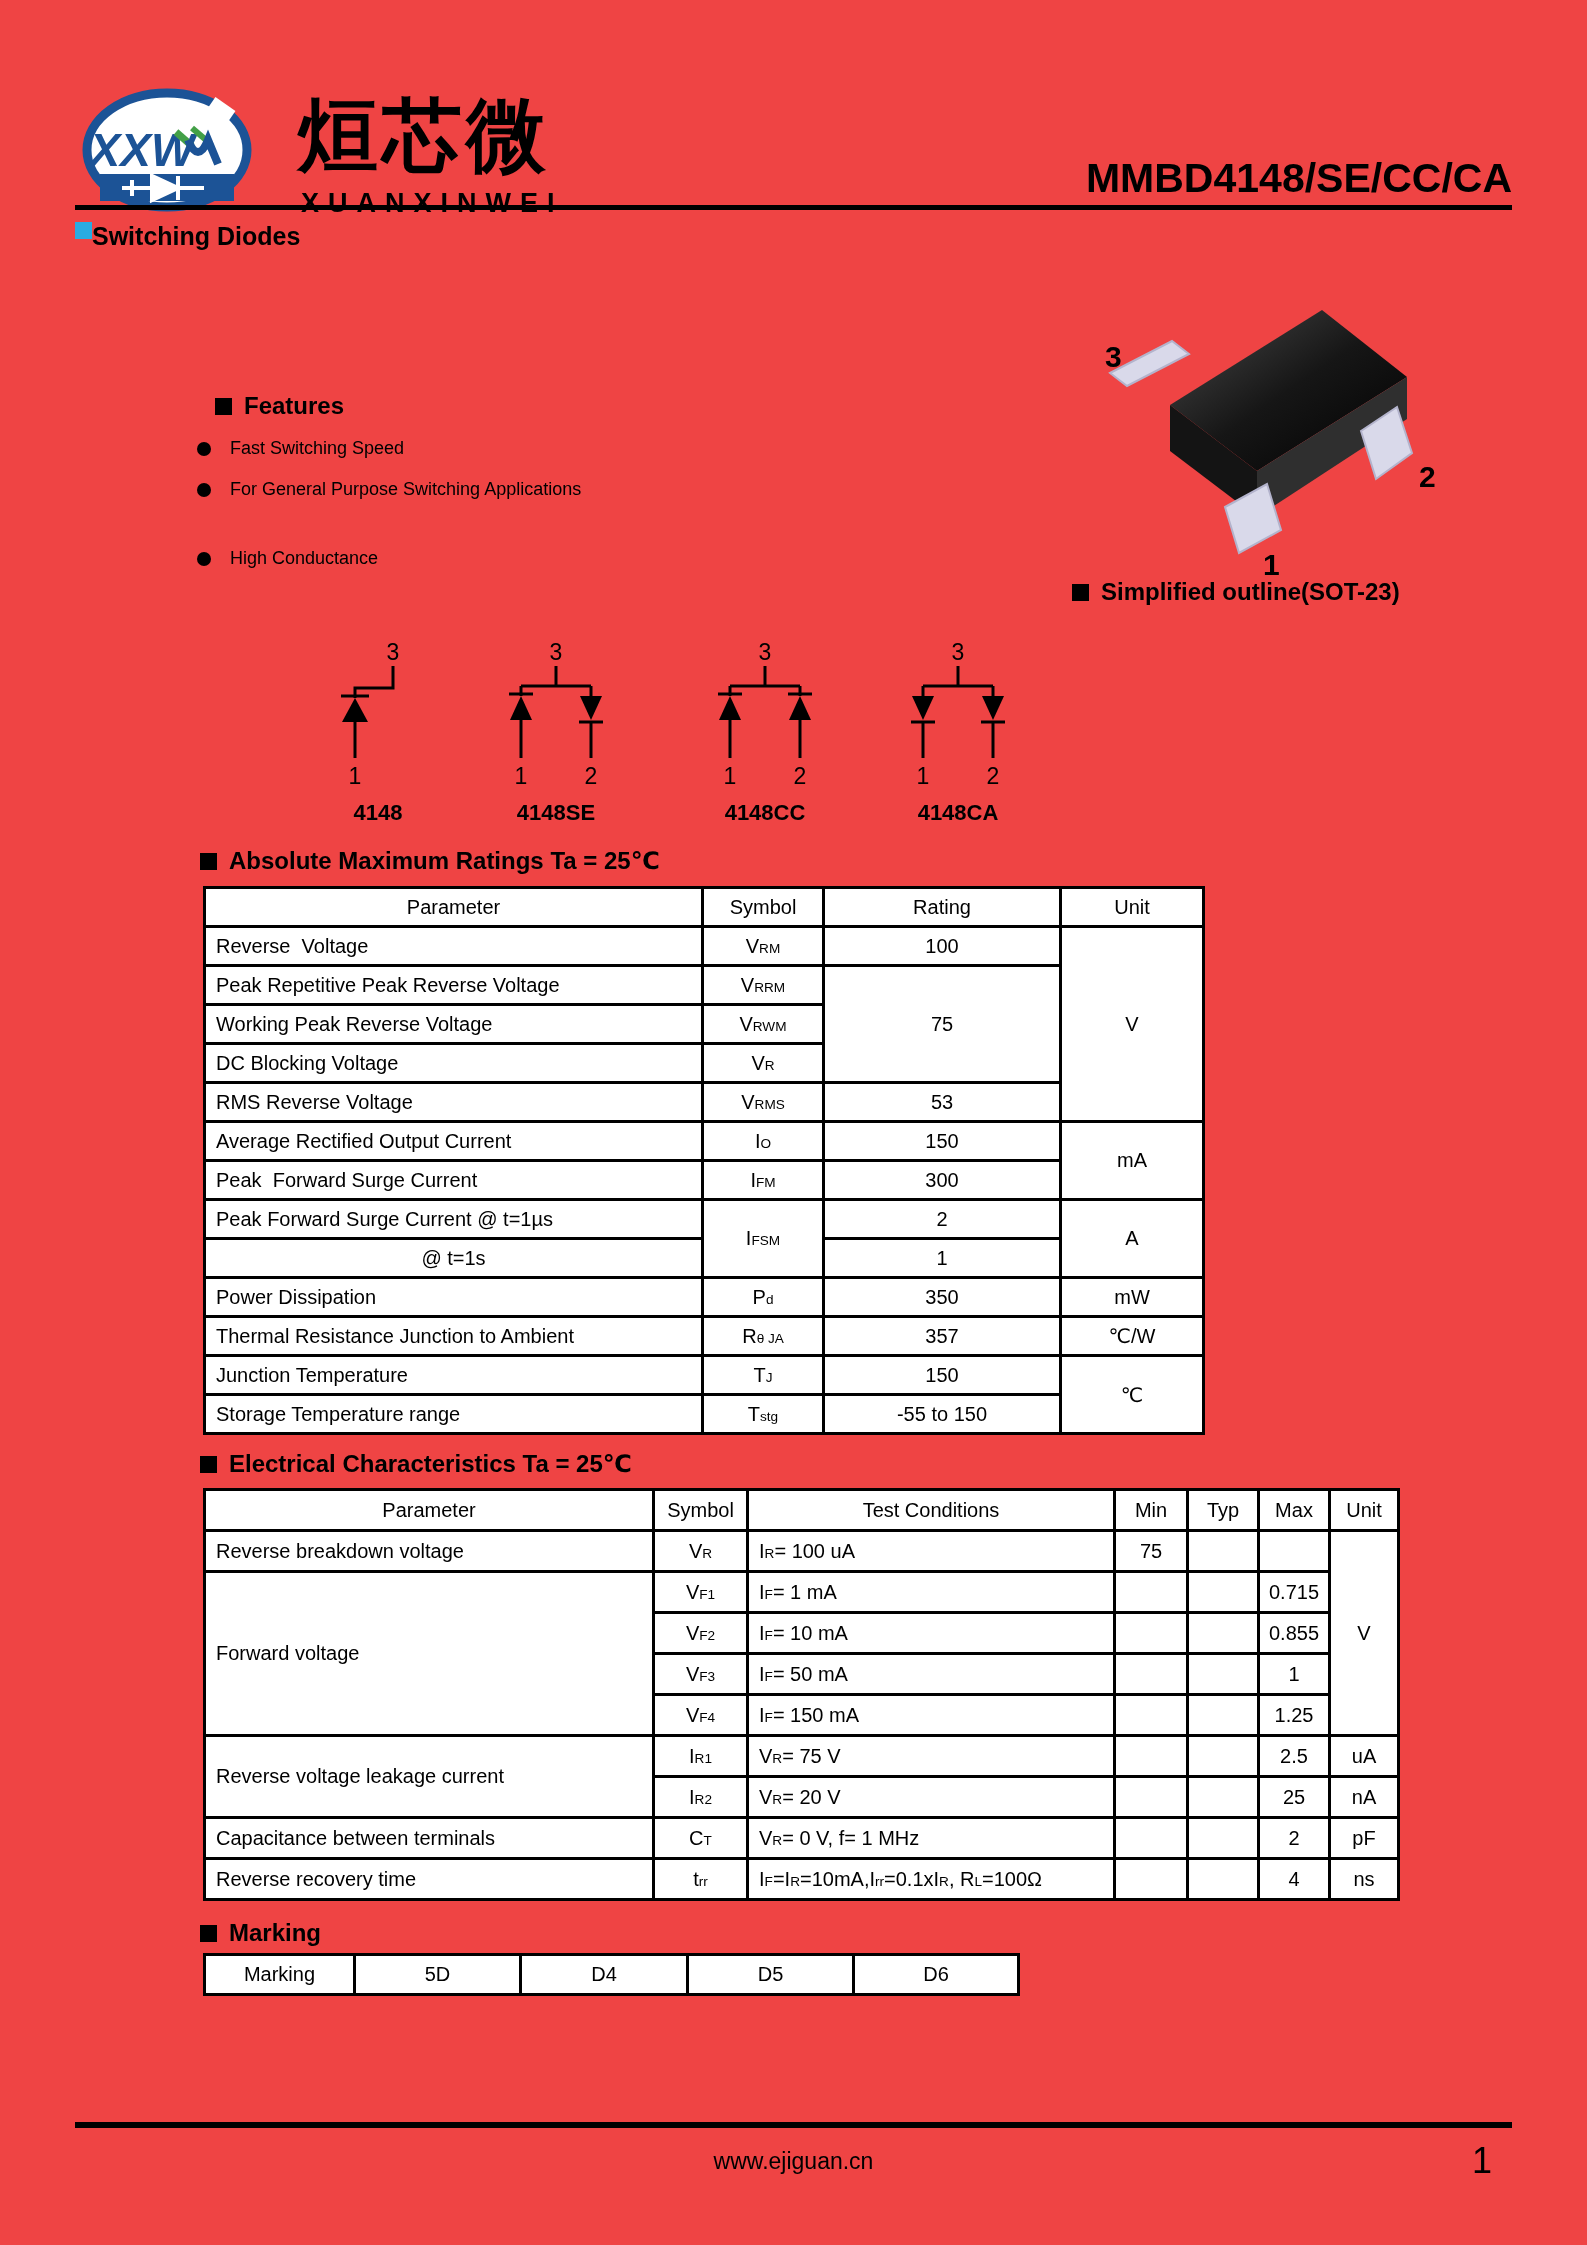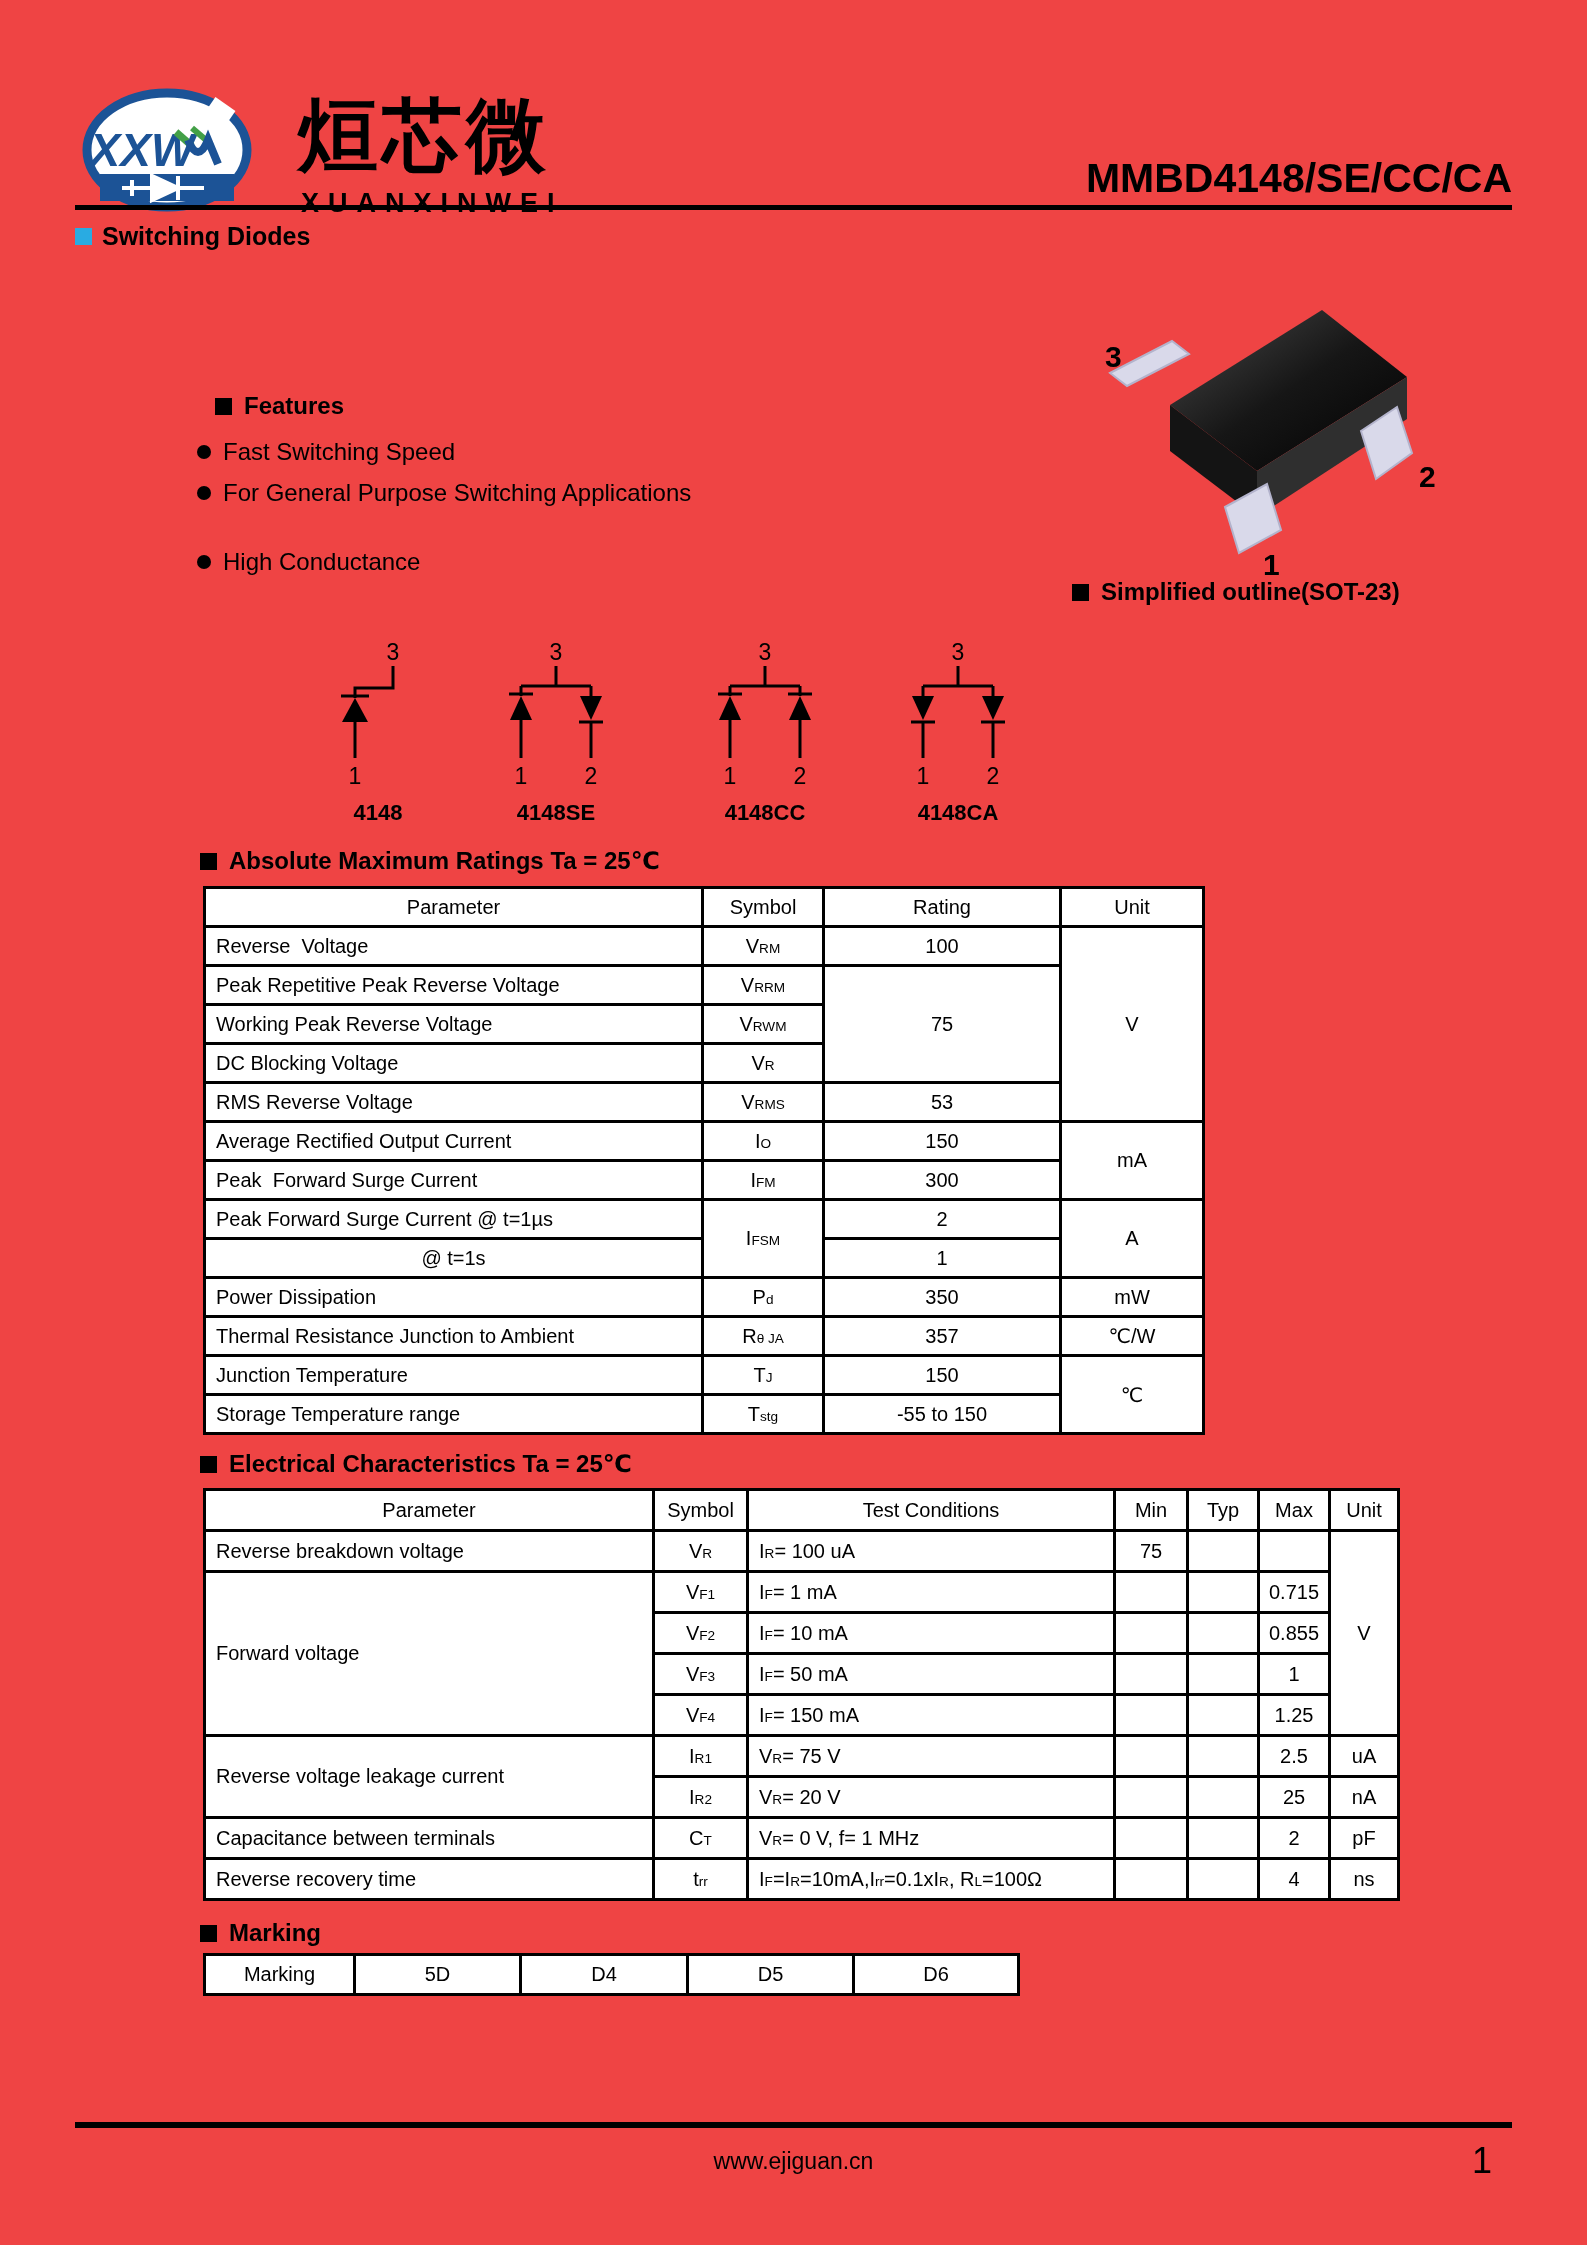--- a/index.html
+++ b/index.html
@@ -7,31 +7,31 @@
     position:relative;width:1587px;height:2245px;background:#ef4444;
     font-family:"Liberation Sans","DejaVu Sans",sans-serif;color:#000;
     margin:0 auto;overflow:hidden;
   }
   .abs{position:absolute;}
   
   .cn-logo-text{font-weight:bold;font-size:80px;letter-spacing:4px;line-height:1;}
   .logo-roman{font-weight:600;font-size:27px;letter-spacing:9px;line-height:1;}
   .part-title{font-weight:bold;font-size:41px;line-height:1;}
   .rule{background:#000;}
-  .cat-row{display:flex;align-items:center;gap:10px;}
+  .cat-row{display:flex;align-items:flex-start;}
   .blue-sq{width:17px;height:17px;background:#29abe2;}
   .black-sq{width:17px;height:17px;background:#000;}
   .cat-label{font-weight:bold;font-size:25px;}
   
   .sec{display:flex;align-items:center;gap:12px;}
   .sec-label{font-weight:bold;font-size:24px;white-space:nowrap;}
   
   .feat-item{display:flex;align-items:center;gap:12px;}
   .dot{width:14px;height:14px;border-radius:50%;background:#000;flex:0 0 auto;}
-  .feat-text{font-size:24px;}
+  .feat-text{font-size:18px;margin-left:7px;}
   
   table{border-collapse:collapse;table-layout:fixed;background:#fff;}
   table,td{border:3px solid #000;}
   td{font-size:20px;text-align:center;vertical-align:middle;padding:0 4px;overflow:hidden;}
   td.pl{text-align:left;padding-left:10px;white-space:pre-wrap;}
   td.pc{text-align:center;white-space:pre-wrap;margin-top:8px;}
   .ss{font-size:0.68em;}
   .t1 tr{height:39px;}
   .t2 tr{height:41px;}
   .t3 tr{height:40px;}

